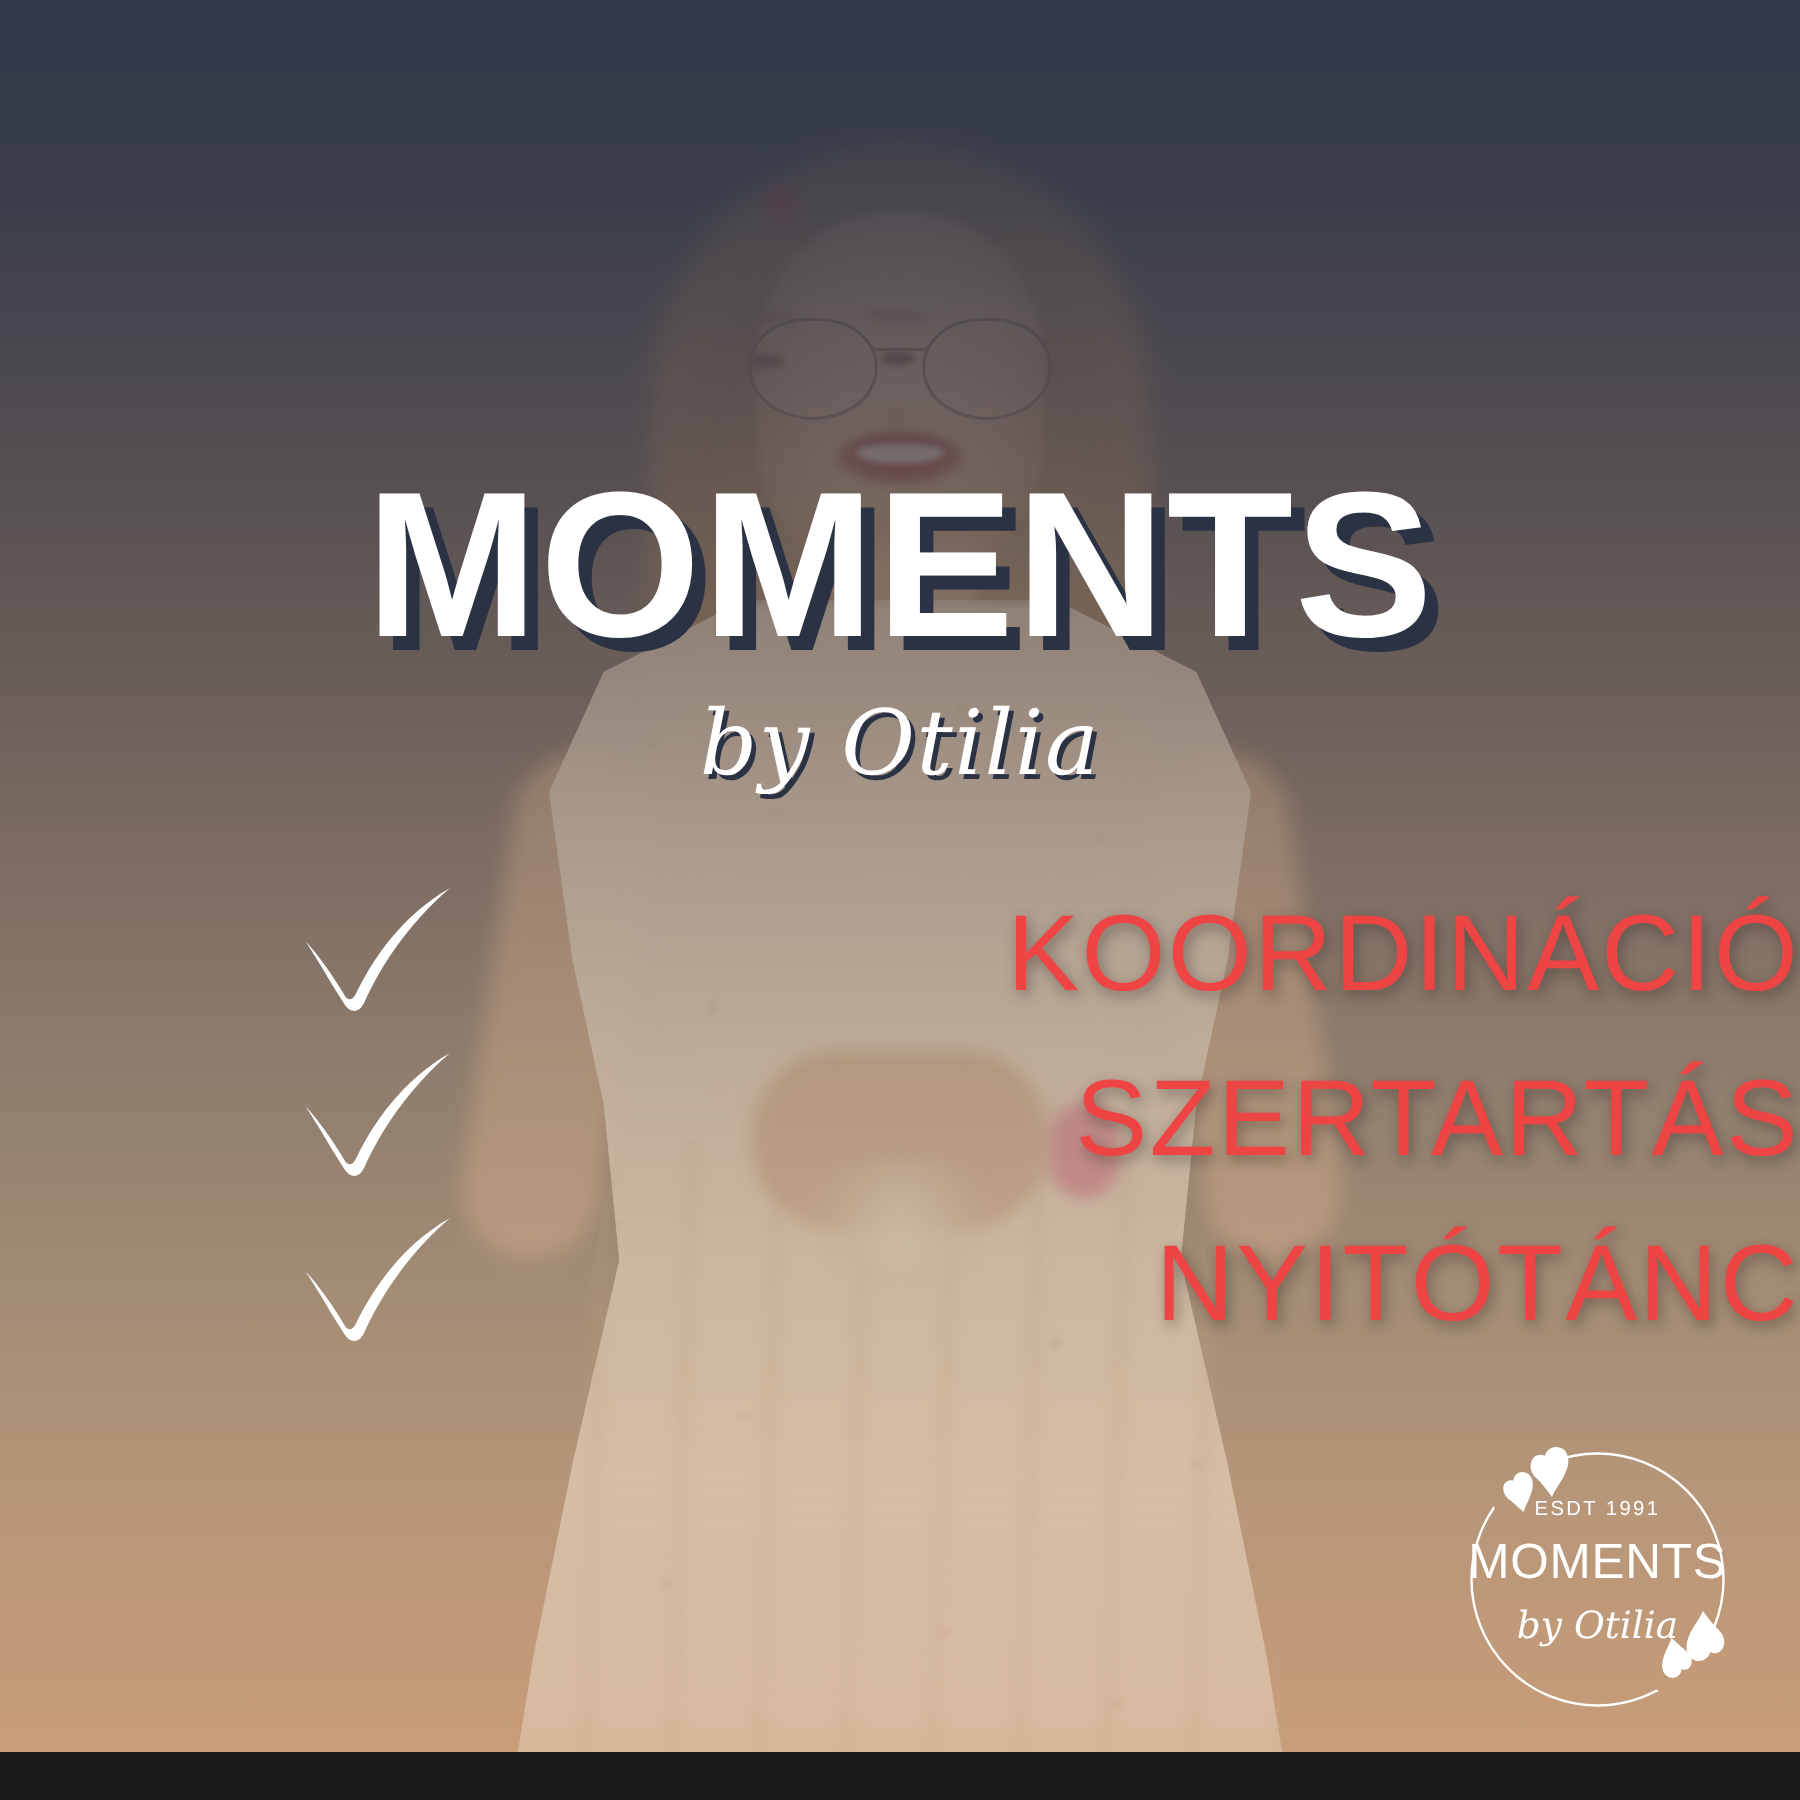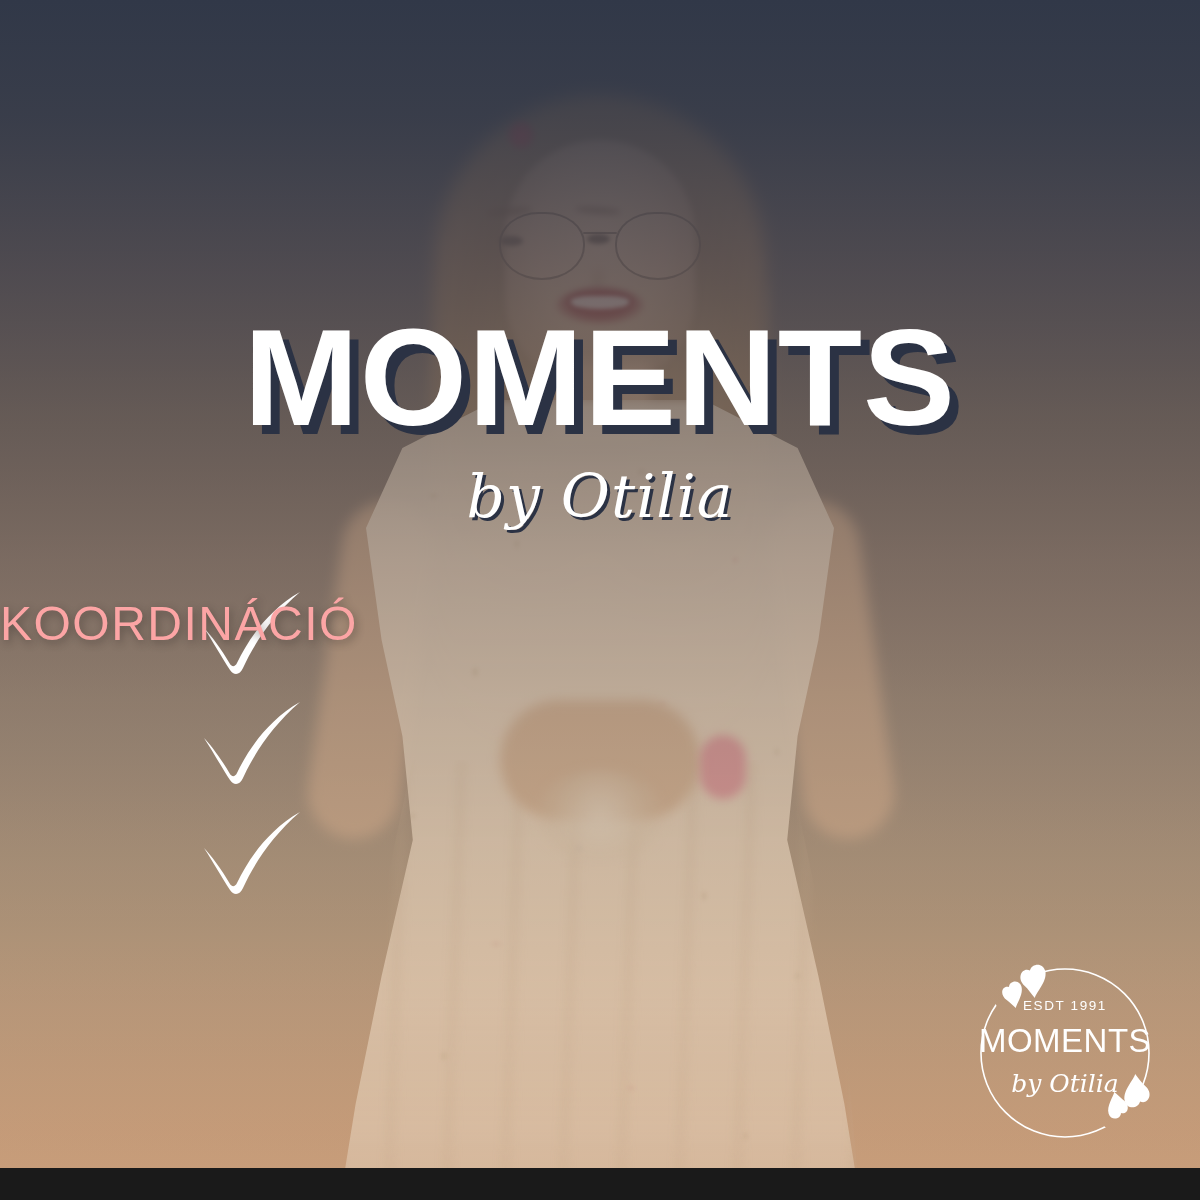--- a/index.html
+++ b/index.html
@@ -301,24 +301,24 @@
     position: absolute;
     left: 196px;
     top: -6px;
     width: 120px;
     height: 120px;
   }
   .check-label {
     position: absolute;
     left: 0; right: 0;
     top: 4px;
-    text-align: left;
-    font-size: 48px;
+    text-align: right;
+    font-size: 72px;
     font-weight: 300;
-    color: #fca5a5;
+    color: #ef4444;
     letter-spacing: 1.5px;
     line-height: 1;
     text-shadow: 2px 3px 9px rgba(40,34,30,.42);
     font-family: "Liberation Sans", sans-serif;
   }
 
   
   .logo {
     position: absolute;
     left: 962px;
@@ -383,29 +383,31 @@
       <div class="check-label">KOORDINÁCIÓ</div>
     </div>
 
     <div class="check-row">
       <div class="check-mark">
         <svg viewBox="0 0 120 120" width="120" height="120" aria-hidden="true">
           <path d="M8 38 C14 44 26 60 34 74 C36 77 39 77 41 73 C52 50 72 20 104 2
                    C76 26 58 54 47 78 C44 85 38 86 34 80 C26 68 16 50 8 38 Z" fill="#ffffff"></path>
         </svg>
       </div>
+      <div class="check-label">SZERTARTÁS</div>
     </div>
 
     <div class="check-row">
       <div class="check-mark">
         <svg viewBox="0 0 120 120" width="120" height="120" aria-hidden="true">
           <path d="M8 38 C14 44 26 60 34 74 C36 77 39 77 41 73 C52 50 72 20 104 2
                    C76 26 58 54 47 78 C44 85 38 86 34 80 C26 68 16 50 8 38 Z" fill="#ffffff"></path>
         </svg>
       </div>
+      <div class="check-label">NYITÓTÁNC</div>
     </div>
 
   </div>
 
   <div class="logo">
     <svg viewBox="0 0 206 206" width="206" height="206">
       <defs>
 
         <mask id="ringmask">
           <rect x="0" y="0" width="206" height="206" fill="#fff"></rect>

